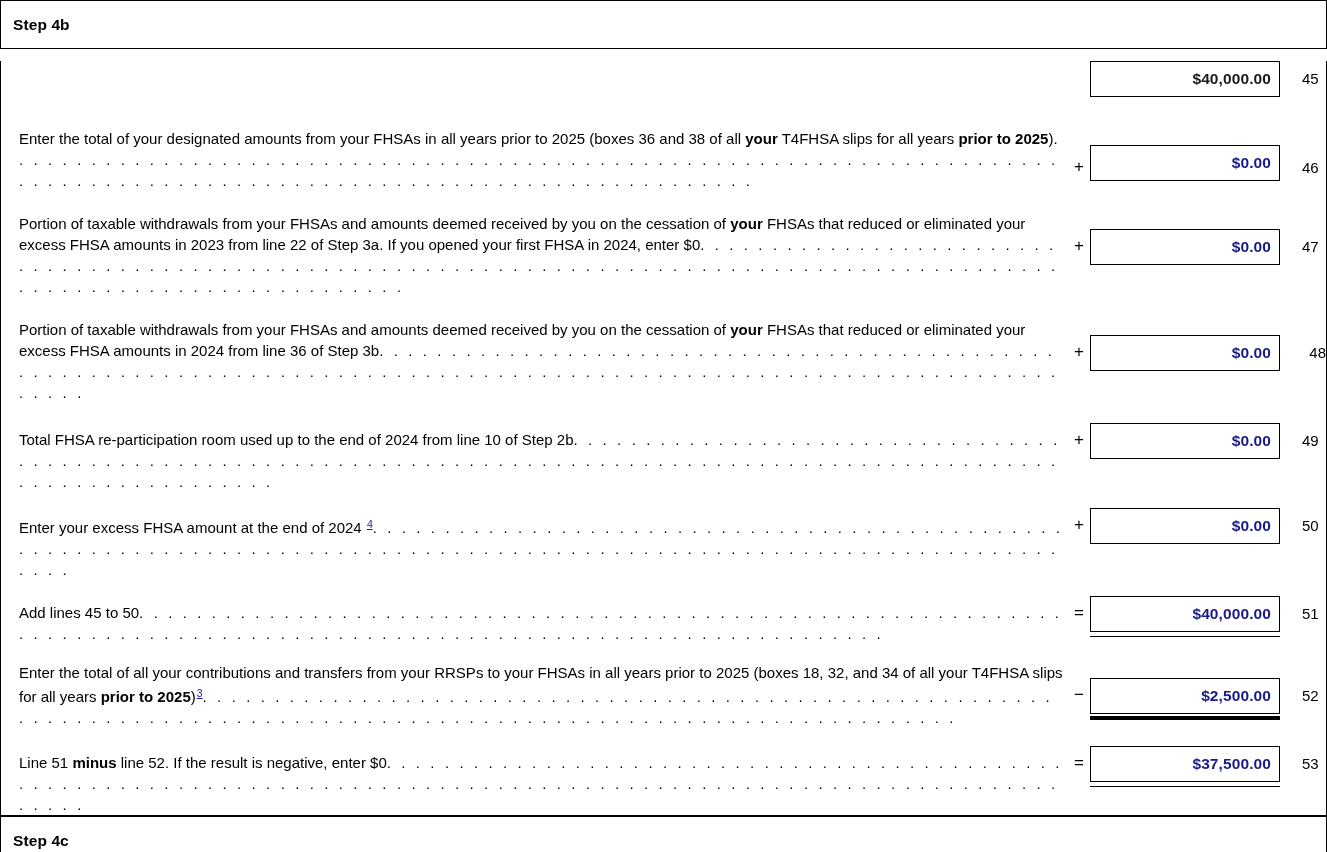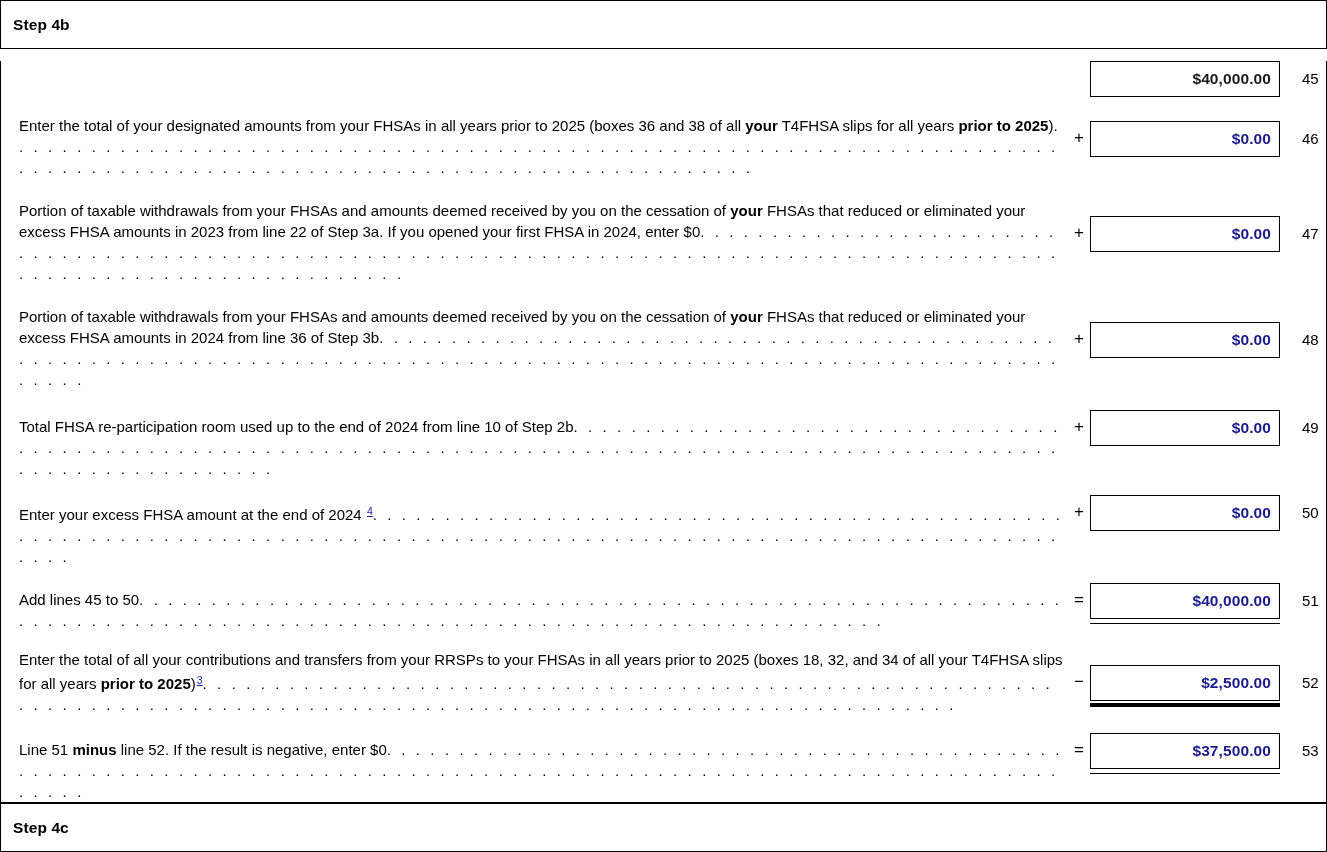--- a/index.html
+++ b/index.html
@@ -144,21 +144,21 @@
         <div class="row" style="margin-top: 12px;">
           <div class="row-text" style="padding-top: 0px;"></div>
           <div class="op" style="padding-top: 8px;"></div>
           <div class="amount-wrap" style="padding-top: 0px;">
             <div class="amount-box">
               <span class="amount-val dark">$40,000.00</span>
             </div>
           </div>
           <div class="lineno" style="padding-top: 9px;">45</div>
         </div>
-        <div class="row" style="margin-top: 18px;">
+        <div class="row" style="margin-top: 31px; align-items: center;">
           <div class="row-text" style="padding-top: 0px;">Enter the total of your designated amounts from your FHSAs in all years prior to 2025 (boxes 36 and 38 of all <b>your</b> T4FHSA slips for all years <b>prior to 2025</b>)<span class="leaders">. . . . . . . . . . . . . . . . . . . . . . . . . . . . . . . . . . . . . . . . . . . . . . . . . . . . . . . . . . . . . . . . . . . . . . . . . . . . . . . . . . . . . . . . . . . . . . . . . . . . . . . . . . . . . . . . . . . . . . . . . . . .</span></div>
           <div class="op" style="padding-top: 14px;">+</div>
           <div class="amount-wrap" style="padding-top: 6px;">
             <div class="amount-box">
               <span class="amount-val">$0.00</span>
             </div>
           </div>
           <div class="lineno" style="padding-top: 15px;">46</div>
         </div>
         <div class="row" style="margin-top: 22px;">
@@ -172,21 +172,21 @@
           <div class="lineno" style="padding-top: 25px;">47</div>
         </div>
         <div class="row" style="margin-top: 22px;">
           <div class="row-text" style="padding-top: 0px;">Portion of taxable withdrawals from your FHSAs and amounts deemed received by you on the cessation of <b>your</b> FHSAs that reduced or eliminated your excess FHSA amounts in 2024 from line 36 of Step 3b<span class="leaders">. . . . . . . . . . . . . . . . . . . . . . . . . . . . . . . . . . . . . . . . . . . . . . . . . . . . . . . . . . . . . . . . . . . . . . . . . . . . . . . . . . . . . . . . . . . . . . . . . . . . . . . . . . . . . . . . . . . . . . . . . . . .</span></div>
           <div class="op" style="padding-top: 24px;">+</div>
           <div class="amount-wrap" style="padding-top: 16px;">
             <div class="amount-box">
               <span class="amount-val">$0.00</span>
             </div>
           </div>
-          <div class="lineno" style="padding-top: 25px;">48</div>
+          <div class="lineno" style="padding-top: 25px; text-align: right;">48</div>
         </div>
         <div class="row" style="margin-top: 20px;">
           <div class="row-text" style="padding-top: 6px;">Total FHSA re-participation room used up to the end of 2024 from line 10 of Step 2b<span class="leaders">. . . . . . . . . . . . . . . . . . . . . . . . . . . . . . . . . . . . . . . . . . . . . . . . . . . . . . . . . . . . . . . . . . . . . . . . . . . . . . . . . . . . . . . . . . . . . . . . . . . . . . . . . . . . . . . . . . . . . . . . . . . .</span></div>
           <div class="op" style="padding-top: 8px;">+</div>
           <div class="amount-wrap" style="padding-top: 0px;">
             <div class="amount-box">
               <span class="amount-val">$0.00</span>
             </div>
           </div>
           <div class="lineno" style="padding-top: 9px;">49</div>

